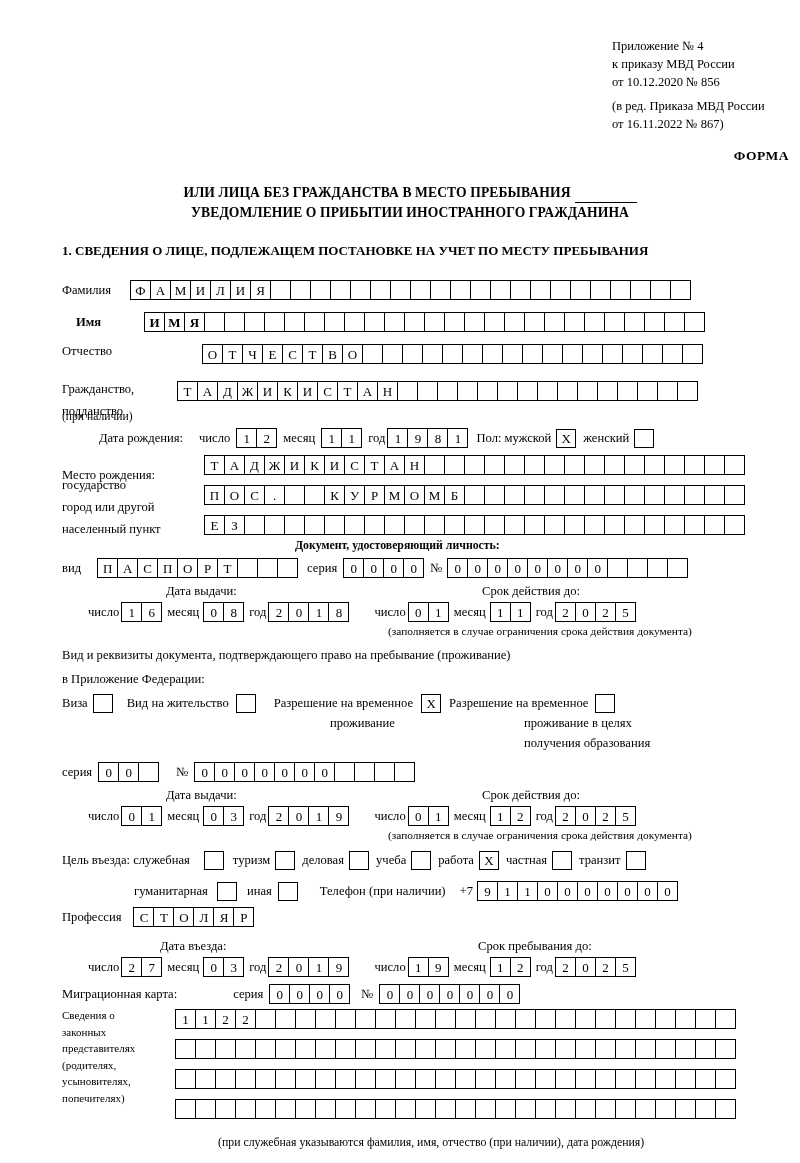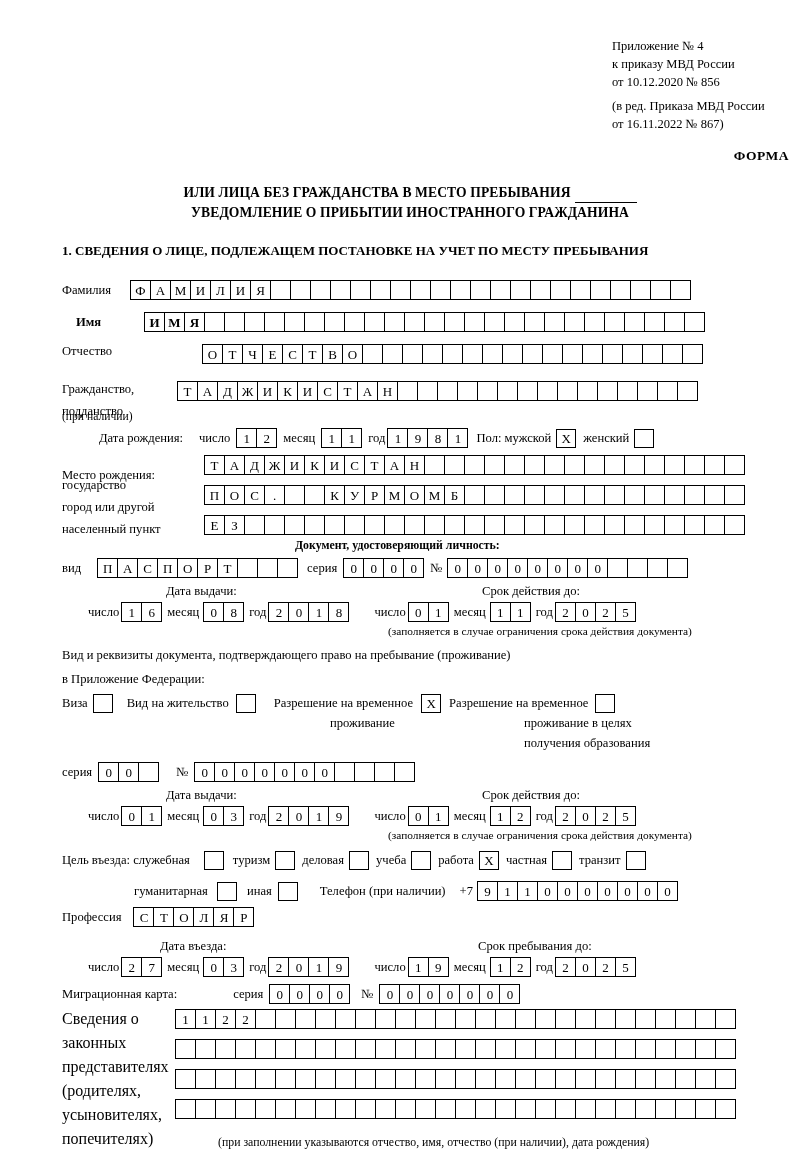--- a/index.html
+++ b/index.html
@@ -110,21 +110,21 @@
     position: absolute;
     font-weight: bold;
     font-size: 11.8px;
   }
   .note-r {
     position: absolute;
     font-size: 11.4px;
   }
   .stack-label {
     position: absolute;
-    font-size: 16px;
+    font-size: 11px;
     line-height: 1.5;
   }
   .footer-note {
     position: absolute;
     font-size: 11.8px;
   }
 </style>
 </head>
 <body>
 
@@ -849,15 +849,15 @@
         <span class="bx"></span>
         <span class="bx"></span>
         <span class="bx"></span>
         <span class="bx"></span>
         <span class="bx"></span>
         <span class="bx"></span>
         <span class="bx"></span>
       </span>
   </div>
 
-  <div class="footer-note" style="top:1135px; left:218px;">(при заполнении указываются отчество, имя, отчество (при наличии), дата рождения)</div>
+  <div class="footer-note" style="top:1135px; left:218px;">(при служебная указываются фамилия, имя, отчество (при наличии), дата рождения)</div>
 
 </div>
 
 </body></html>

